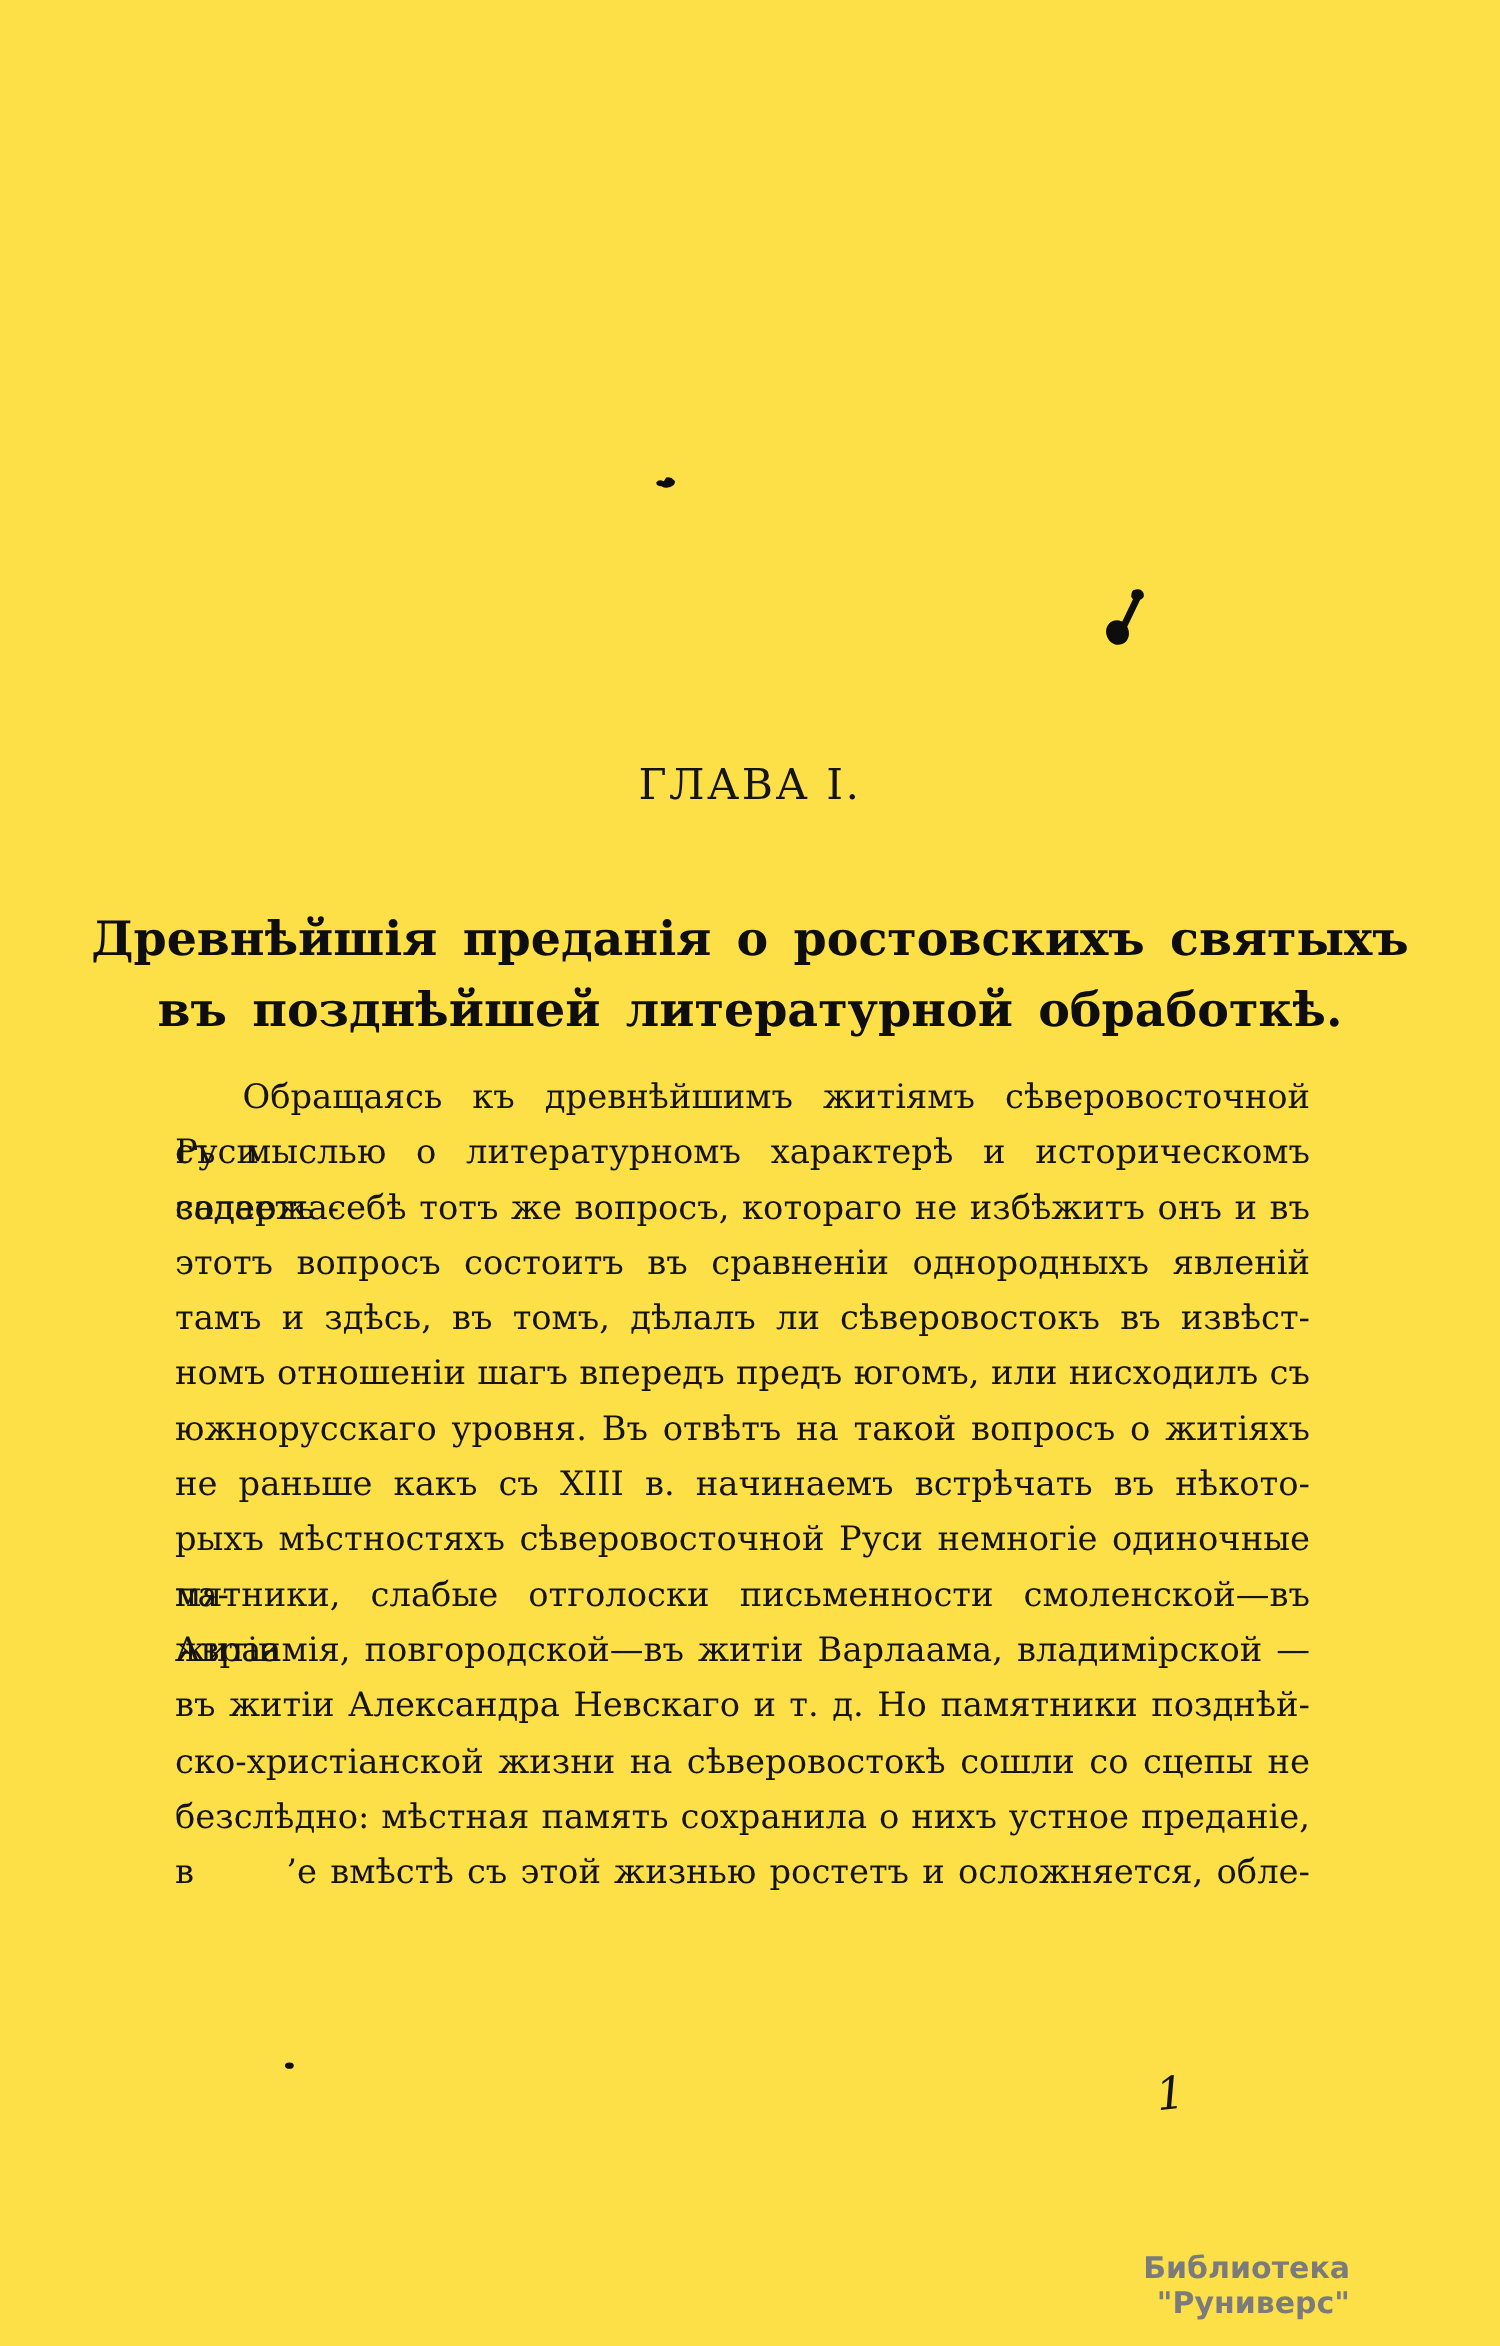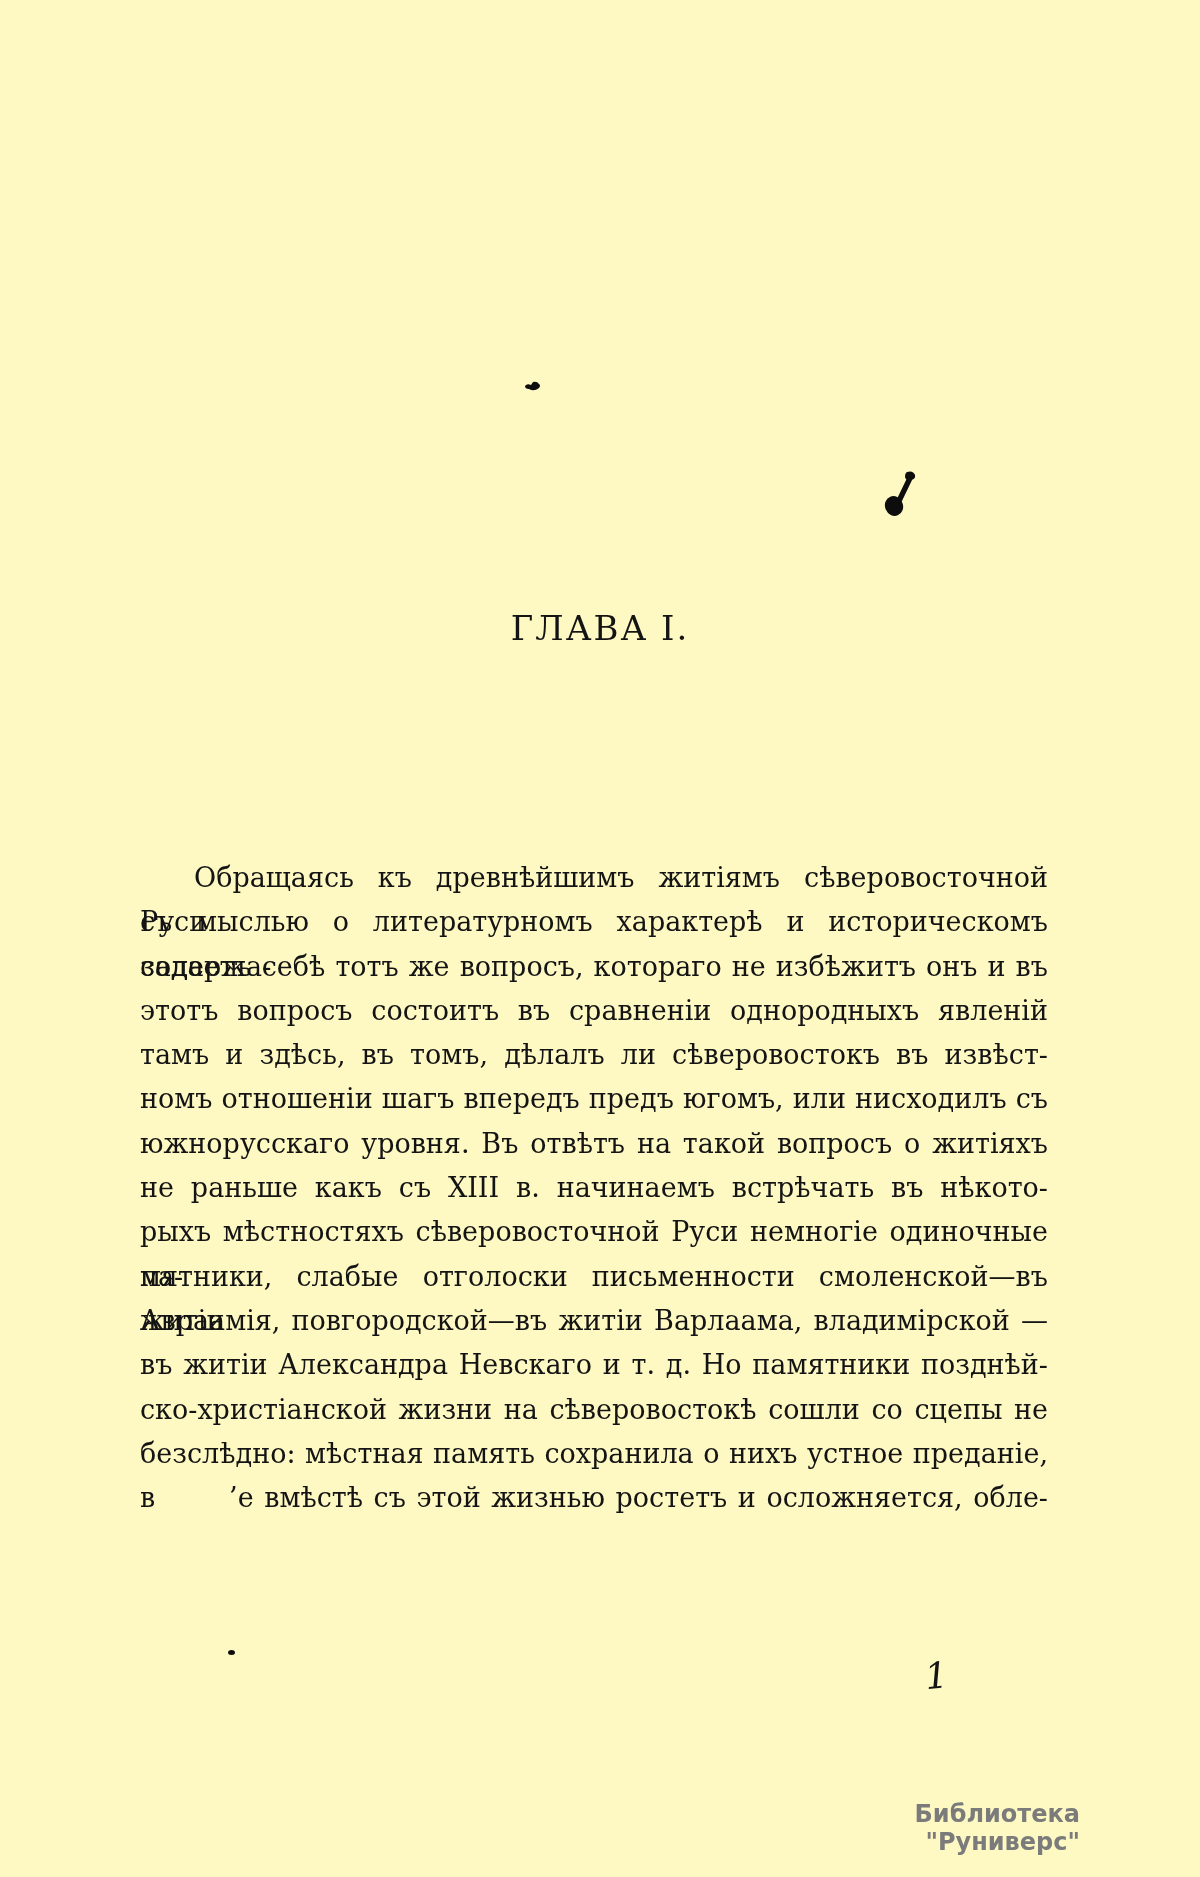--- a/index.html
+++ b/index.html
@@ -1,20 +1,20 @@
 <!DOCTYPE html>
 <html><head>
 <meta charset="utf-8">
 <style>
   html,body{margin:0;padding:0;background:#e8e8e8;}
   .page{
     position:relative;
     width:1200px;height:1877px;
     margin:0 auto;
-    background:#fef9c3;
+    background:#fde047;
     font-family:"DejaVu Serif", serif;
     color:#121212;
     overflow:hidden;
   }
   
   .ink{position:absolute;}
   
   .chapter{
     position:absolute;
     top:608px;left:0;width:1200px;
@@ -86,20 +86,24 @@
       <ellipse cx="10" cy="38" rx="9" ry="10" fill="#0d0d0d" transform="rotate(-22 10 38)"></ellipse>
       <path d="M12 33 L24 8 L29 10 L17 35 Z" fill="#0d0d0d"></path>
       <path d="M23 4 q6 -2 8 3 q1 4 -4 5 q-5 1 -6 -3 q0 -4 2 -5 Z" fill="#0d0d0d"></path>
     </svg>
   </div>
 
   <div class="ink" style="top:1650px;left:228px;width:7px;height:5px;background:#0d0d0d;border-radius:50%;"></div>
 
   <div class="chapter">ГЛАВА I.</div>
 
+  <div class="title">
+    <div>Древнѣйшія преданія о ростовскихъ святыхъ</div>
+    <div>въ позднѣйшей литературной обработкѣ.</div>
+  </div>
 
   <div class="body-block">
     <div class="line indent">Обращаясь къ древнѣйшимъ житіямъ сѣверовосточной Руси</div>
     <div class="line">съ мыслью о литературномъ характерѣ и историческомъ содержа-</div>
     <div class="line">задаетъ себѣ тотъ же вопросъ, котораго не избѣжитъ онъ и въ</div>
     <div class="line">этотъ вопросъ состоитъ въ сравненіи однородныхъ явленій</div>
     <div class="line">тамъ и здѣсь, въ томъ, дѣлалъ ли сѣверовостокъ въ извѣст-</div>
     <div class="line">номъ отношеніи шагъ впередъ предъ югомъ, или нисходилъ съ</div>
     <div class="line">южнорусскаго уровня. Въ отвѣтъ на такой вопросъ о житіяхъ</div>
     <div class="line">не раньше какъ съ XIII в. начинаемъ встрѣчать въ нѣкото-</div>

